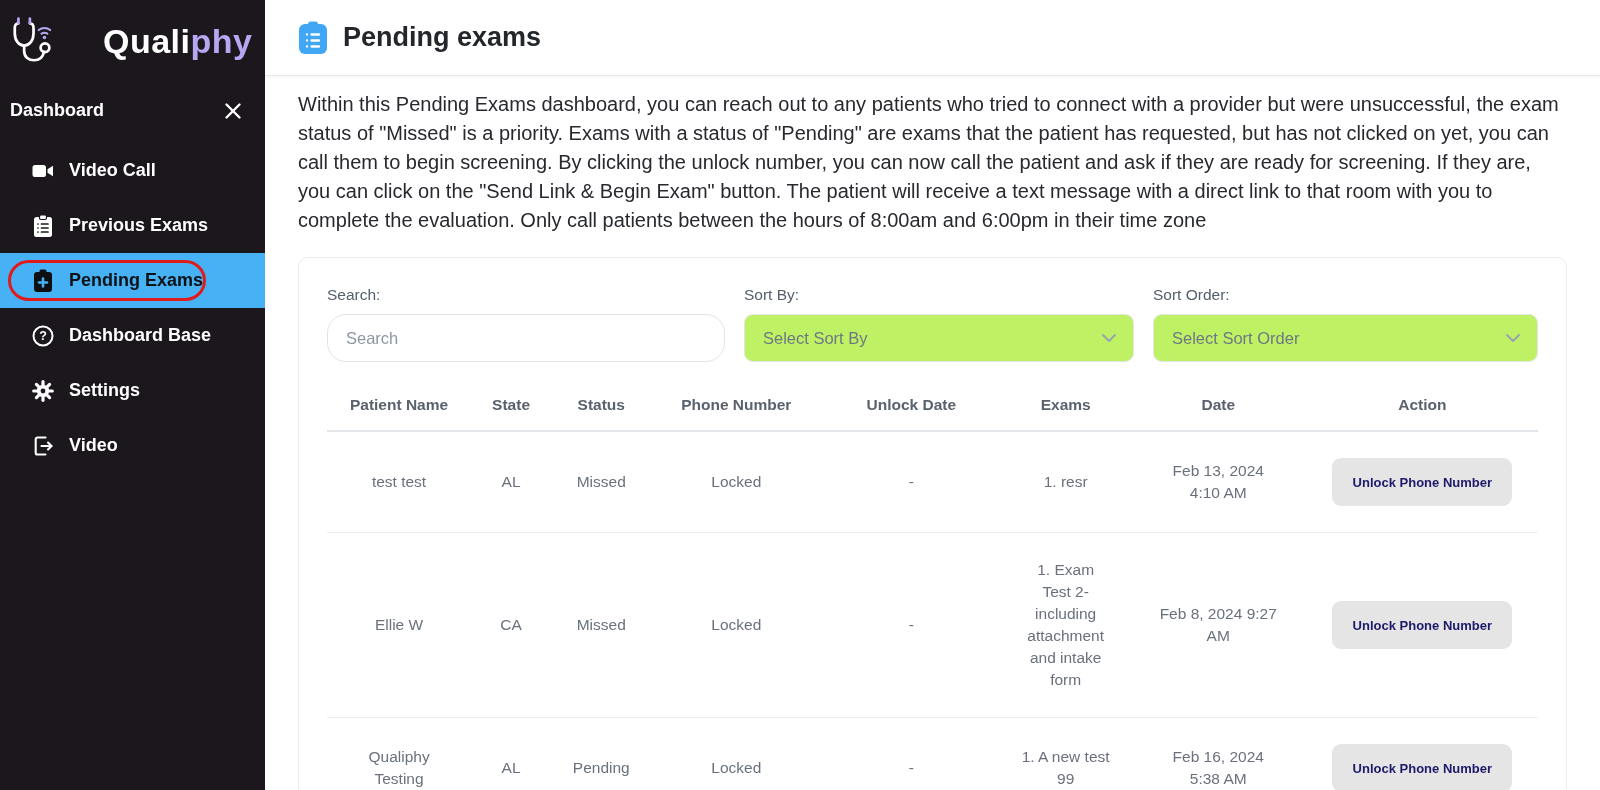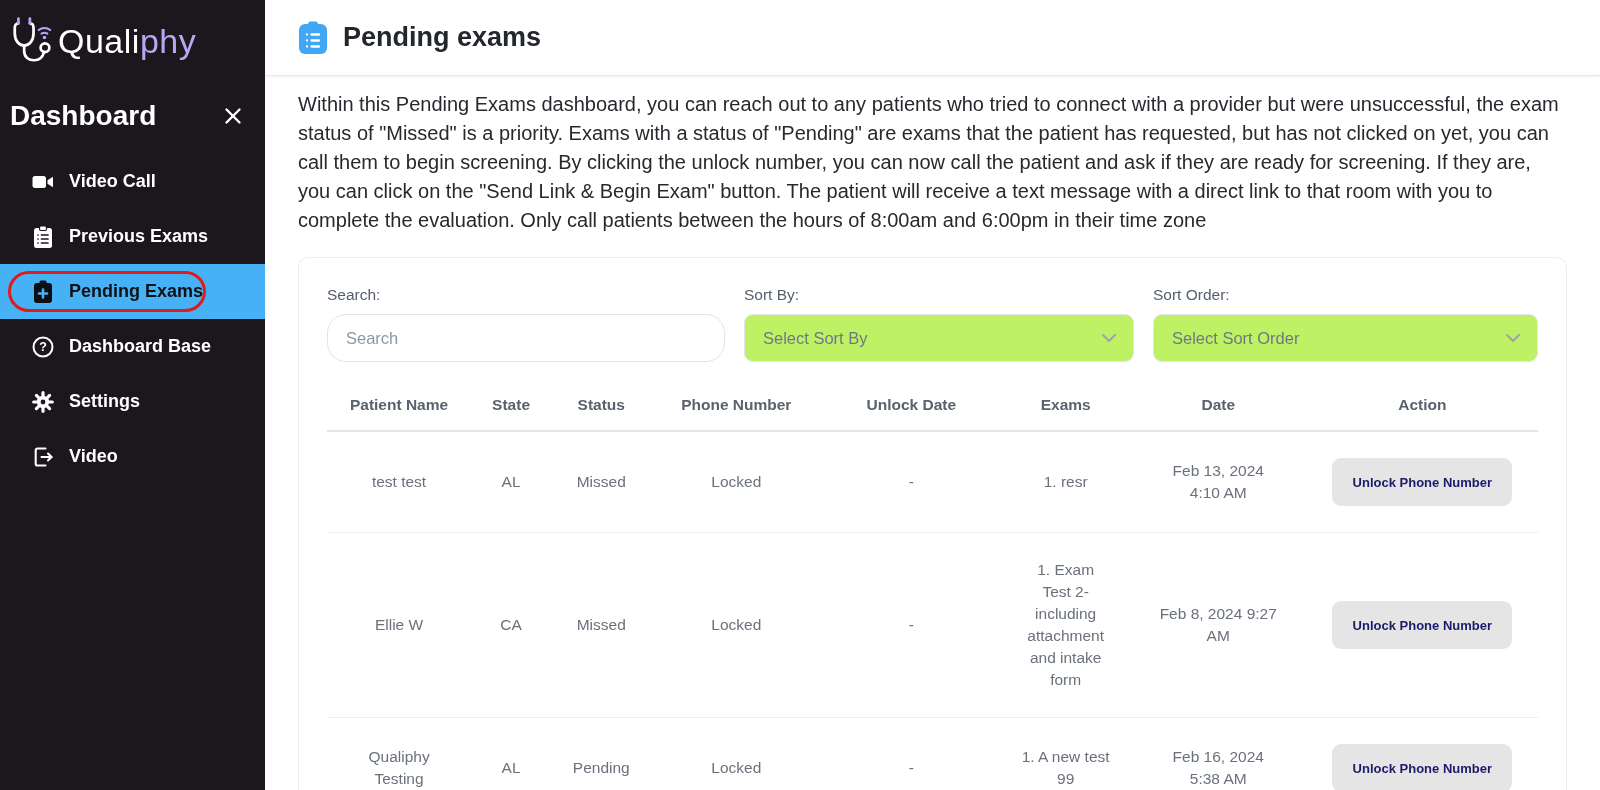--- a/index.html
+++ b/index.html
@@ -11,27 +11,27 @@
     color: #26282c;
   }
 
   
   .sidebar {
     width: 265px; flex-shrink: 0;
     background: #1b171d; color: #fff;
     display: flex; flex-direction: column;
   }
   .logo-row { display: flex; align-items: center; gap: 2px; padding: 16px 8px 0 10px; }
-  .logo-text { font-size: 34px; font-weight: 400; letter-spacing: .5px; }
+  .logo-text { font-size: 34px; font-weight: 700; letter-spacing: .5px; margin-left: 45px; }
   .logo-text .accent { color: #b7a7f2; }
   .dash-row {
     display: flex; align-items: center; justify-content: space-between;
     padding: 0 22px 0 10px; margin-top: 34px;
   }
-  .dash-title { font-size: 28px; font-weight: 700; }
+  .dash-title { font-size: 18px; font-weight: 700; }
   .close-btn { cursor: pointer; display: flex; align-items: center; }
   .nav { margin-top: 22px; display: flex; flex-direction: column; }
   .nav-item {
     height: 55px; display: flex; align-items: center; gap: 13px;
     padding-left: 30px; font-size: 18px; font-weight: 600;
     position: relative; cursor: pointer; white-space: nowrap;
   }
   .nav-item .nicon { width: 26px; display: flex; justify-content: center; align-items: center; }
   .nav-item.active { background: #47b1f5; color: #101114; }
   .annotation-oval {

